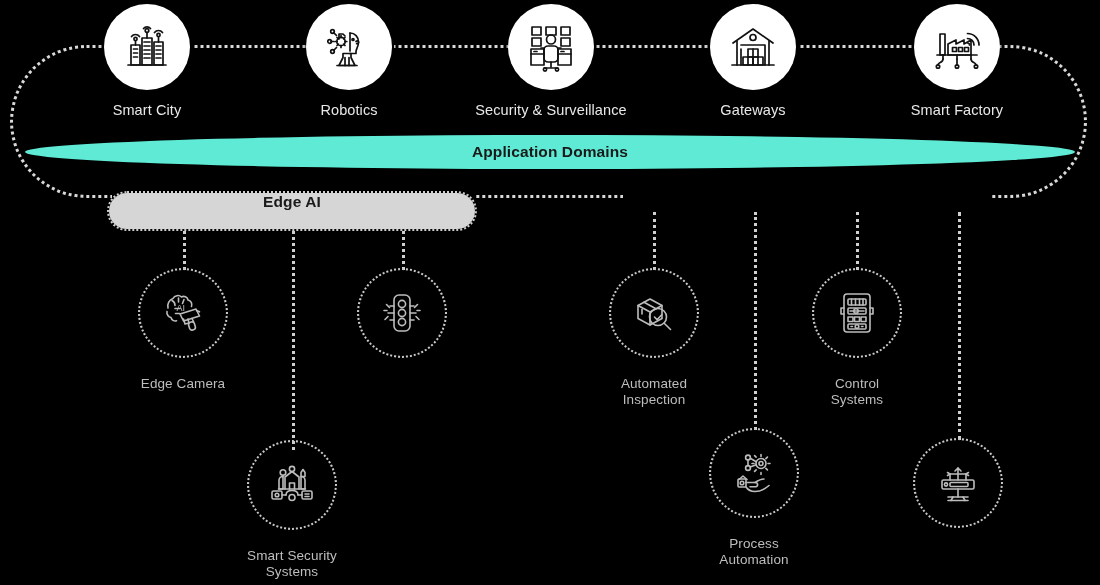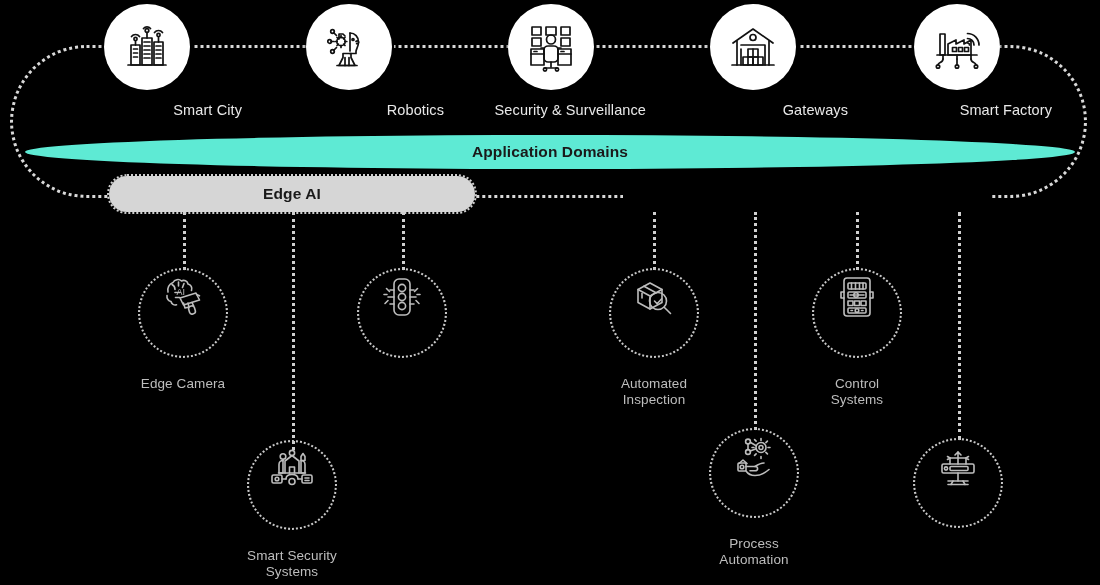--- a/index.html
+++ b/index.html
@@ -17,21 +17,21 @@
     border:3px dotted #d9d9d9;
     border-radius:78px;
     box-sizing:border-box;
     z-index:1;
   }
   
   .loop-mask{position:absolute;background:#000;z-index:2;}
 
   
   .domain{
-    position:absolute;z-index:6;text-align:right;width:190px;
+    position:absolute;z-index:6;text-align:center;width:190px;
   }
   .domain .disc{
     width:86px;height:86px;border-radius:50%;
     background:#fff;margin:0 auto;
     display:flex;align-items:center;justify-content:center;
     box-shadow:0 3px 6px rgba(0,0,0,.6);
   }
   .domain .disc svg{display:block;}
   .domain .dlabel{
     margin-top:12px;font-size:14.5px;color:#e8e8e8;
@@ -45,41 +45,41 @@
     z-index:5;
     display:flex;align-items:center;justify-content:center;
     box-shadow:0 3px 5px rgba(0,0,0,.55);
   }
   .appbar span{
     font-size:15.5px;font-weight:700;color:#1a1a1a;letter-spacing:.1px;
   }
 
   
   .pill{
-    position:absolute;top:176px;height:36px;
+    position:absolute;top:193px;height:36px;
     background:#d6d6d6;border-radius:18px;
-    display:flex;align-items:center;justify-content:center;
+    display:flex;justify-content:center;
     z-index:6;
     outline:2px dotted #cfcfcf;outline-offset:0;
   }
   .pill span{
     font-size:15.5px;font-weight:700;color:#1a1a1a;letter-spacing:.1px;
   }
   #pill-edge{left:109px;width:366px;}
   #pill-imv{left:620px;width:372px;}
 
   
   .conn{position:absolute;border-left:3px dotted #d0d0d0;z-index:3;}
 
   
   .node{position:absolute;z-index:4;text-align:center;width:170px;}
   .node .ring{
     width:90px;height:90px;border-radius:50%;
     border:2.5px dotted #c9c9c9;box-sizing:border-box;
-    margin:0 auto;display:flex;align-items:flex-start;justify-content:center;
+    margin:0 auto;display:flex;align-items:center;justify-content:center;
   }
   .node .nlabel{
     margin-top:18px;font-size:13.5px;color:#bdbdbd;line-height:1.22;
     font-weight:400;letter-spacing:.1px;
   }
   .ico{stroke:#bdbdbd;stroke-width:1.6;fill:none;
        stroke-linecap:round;stroke-linejoin:round;}
   .ico-dark{stroke:#111;stroke-width:1.7;fill:none;
        stroke-linecap:round;stroke-linejoin:round;}
 </style>

